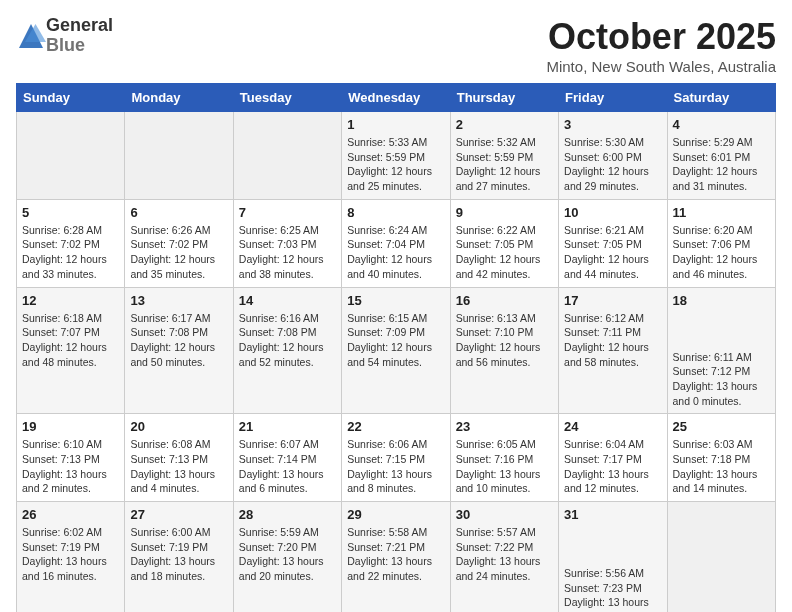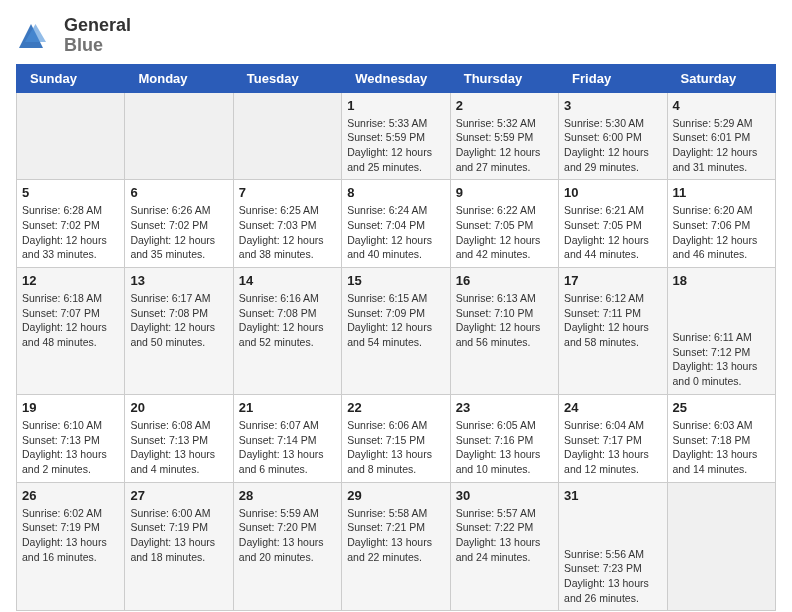--- a/index.html
+++ b/index.html
@@ -12,21 +12,21 @@
     }
     .header-area {
       display: flex;
       justify-content: space-between;
       align-items: flex-start;
       margin-bottom: 8px;
     }
     .logo {
       display: flex;
       align-items: center;
-      gap: 18px;
+      gap: 0;
     }
     .logo-text {
       display: flex;
       flex-direction: column;
       line-height: 1.1;
     }
     .logo-icon {
       width: 30px;
       height: 30px;
     }
@@ -46,21 +46,21 @@
       width: 100%;
       border-collapse: collapse;
       border: 1px solid #ccc;
     }
     .calendar th {
       background: #2b5cb8;
       color: #fff;
       font-size: 13px;
       font-weight: bold;
       text-align: left;
-      padding: 6px 13px;
+      padding: 6px 6px;
       border: 1px solid #2b5cb8;
     }
     .calendar td {
       vertical-align: top;
       border: 1px solid #ccc;
       padding: 5px 5px;
       width: calc(100% / 7);
       min-height: 80px;
       font-size: 11px;
       color: #333;
@@ -96,20 +96,22 @@
     <svg class="logo-icon" viewBox="0 0 40 40" xmlns="http://www.w3.org/2000/svg">
       <polygon points="20,4 36,36 4,36" fill="#1a5fb4" opacity="0.85"></polygon>
       <polygon points="26,4 40,28 12,28" fill="#4a90d9" opacity="0.6"></polygon>
     </svg>
     <div class="logo-text">
       <span style="font-size:18px;font-weight:bold;color:#333;">General</span>
       <span style="font-size:18px;font-weight:bold;color:#737373;">Blue</span>
     </div>
   </div>
   <div class="title-area">
+    <div class="main-title">October 2025</div>
+    <div class="subtitle">Minto, New South Wales, Australia</div>
   </div>
 </div>
 
 <table class="calendar">
   <thead>
     <tr>
     <th>Sunday</th>
         <th>Monday</th>
         <th>Tuesday</th>
         <th>Wednesday</th>

